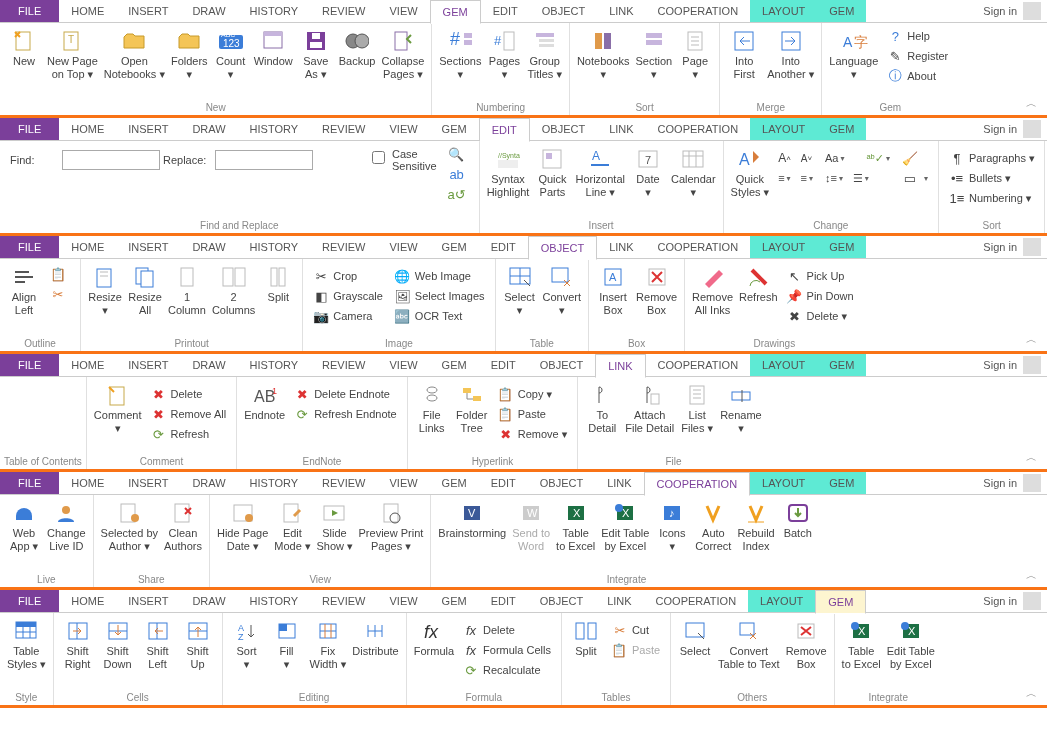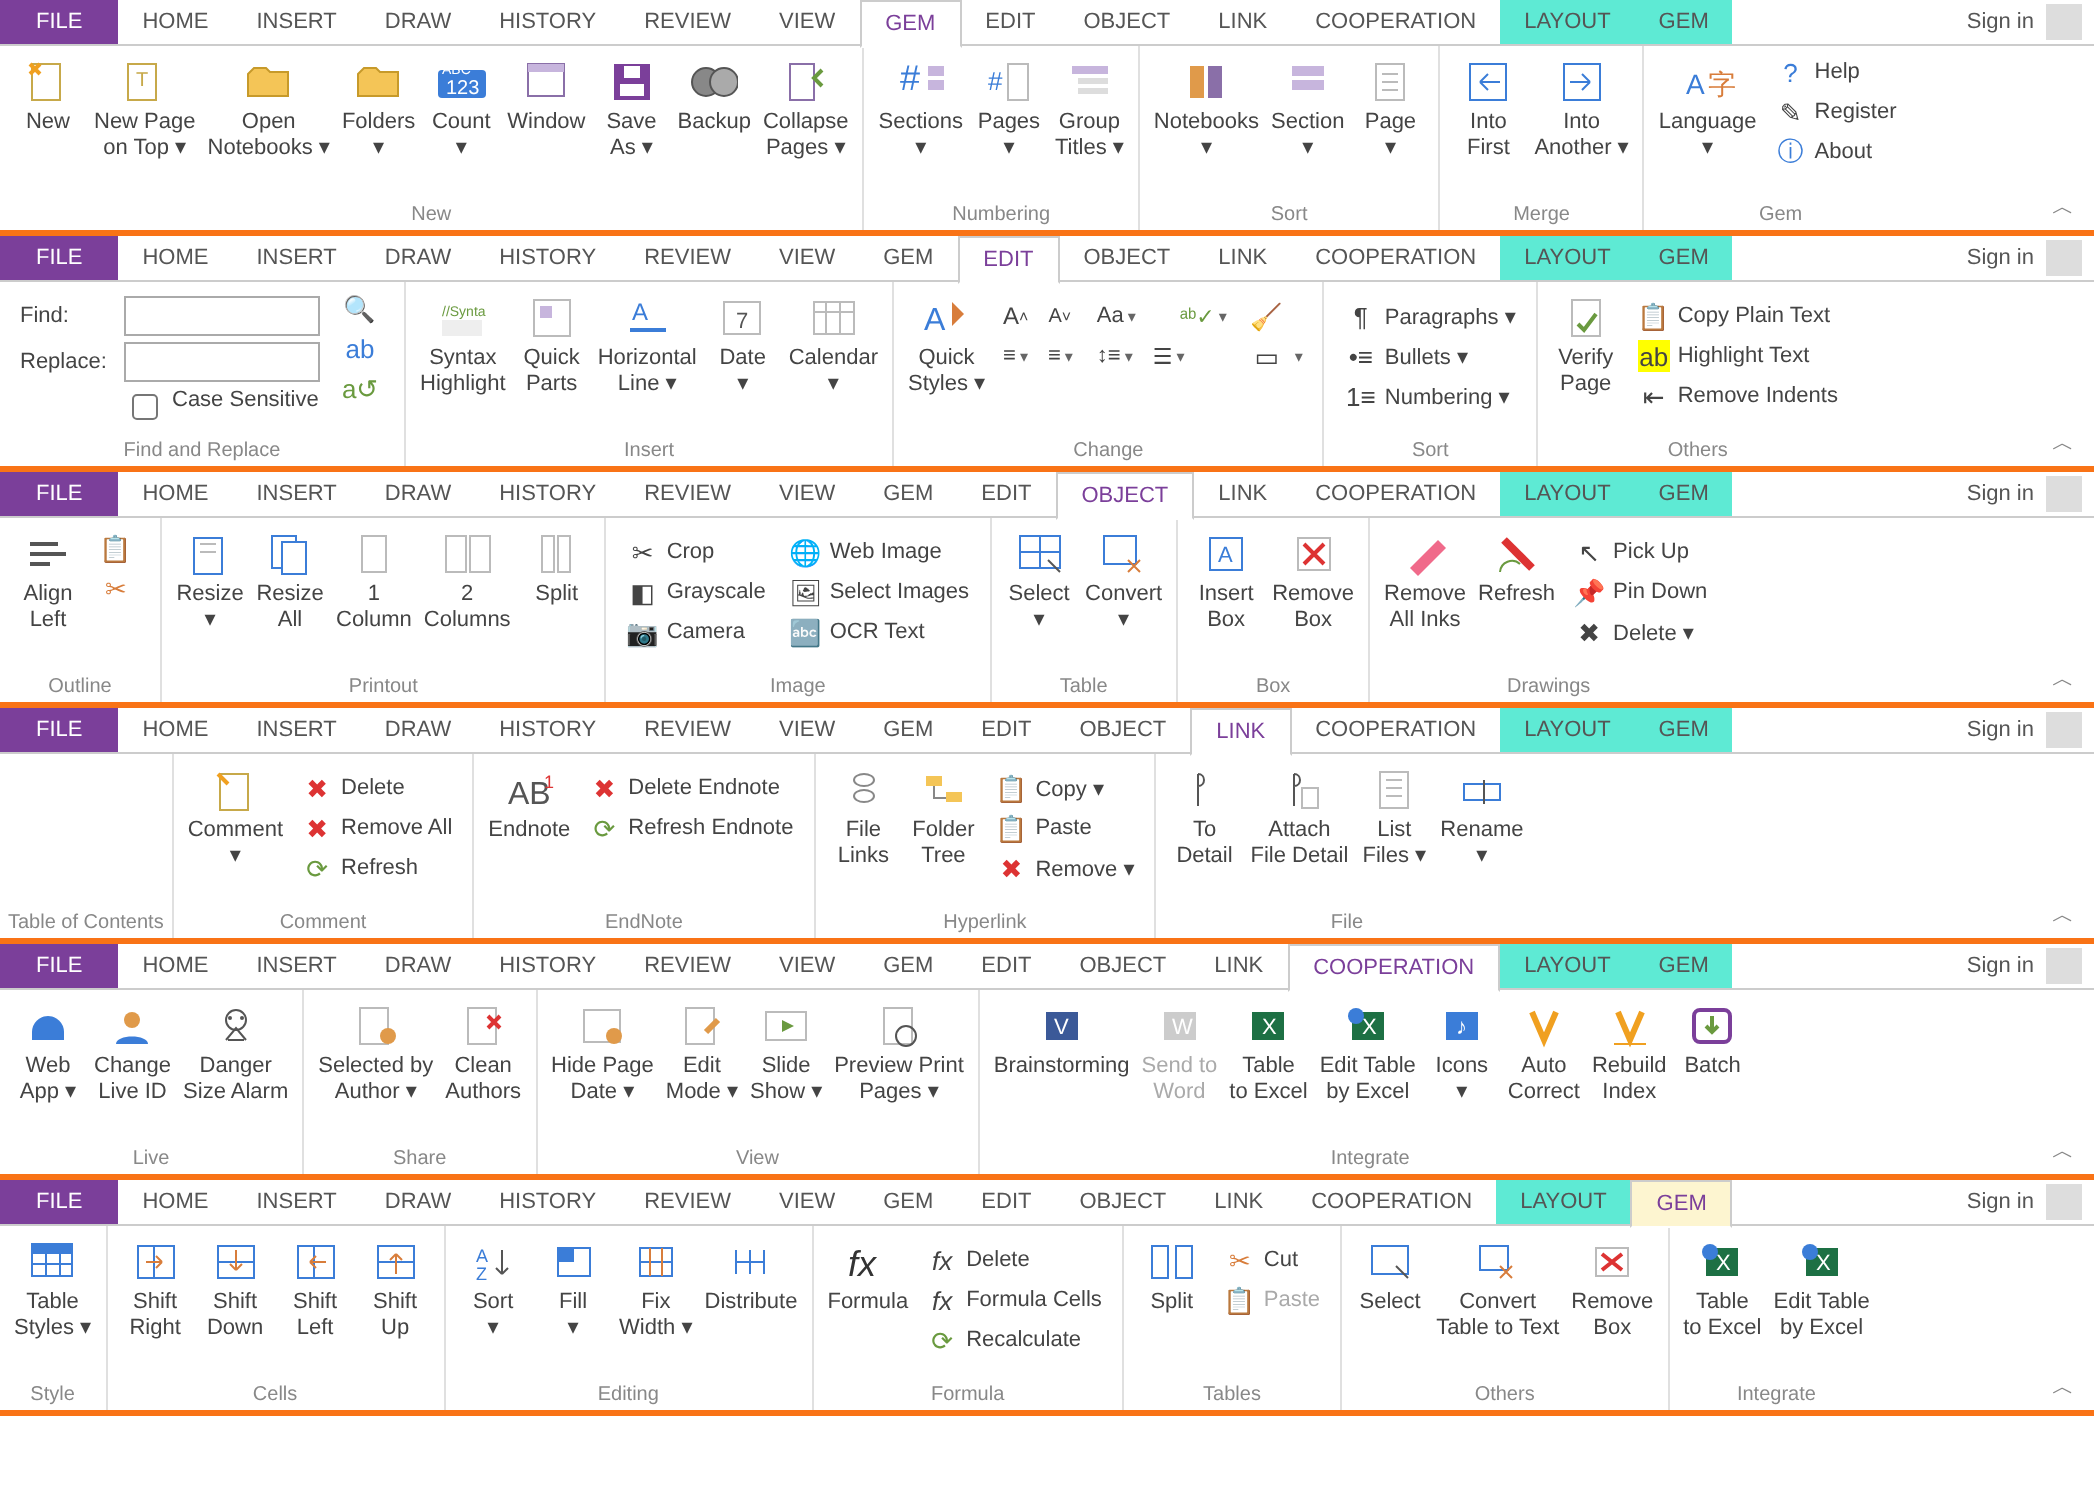--- a/index.html
+++ b/index.html
@@ -18,21 +18,21 @@
 .grplabel{text-align:center;color:#888;font-size:10px;padding:2px 0;margin-top:auto}
 .row{display:flex;flex:1;align-items:flex-start;padding-top:3px}
 .btn{display:flex;flex-direction:column;align-items:center;justify-content:flex-start;padding:2px 3px;text-align:center;line-height:1.15;cursor:pointer;min-width:34px}
 .btn .ic{width:28px;height:26px;display:flex;align-items:center;justify-content:center;font-size:20px;margin-bottom:1px}
 .btn .lab{white-space:pre;font-size:11px}
 .sm{display:flex;align-items:center;padding:1px 4px;cursor:pointer;white-space:nowrap;min-height:18px}
 .sm .ic{width:16px;height:16px;display:flex;align-items:center;justify-content:center;margin-right:4px;font-size:13px}
 .col{display:flex;flex-direction:column;gap:0px;padding:0 2px}
 .dd::after{content:"▾";font-size:8px;color:#666;margin-left:2px}
 .collapse{margin-left:auto;color:#888;font-size:11px;padding:4px 10px;cursor:pointer;align-self:flex-end}
-.findbox{display:flex;flex-direction:column;padding:4px 6px;gap:3px}
+.findbox{display:flex;flex-direction:row;padding:4px 6px;gap:3px}
 .findrow{display:flex;align-items:center;gap:4px}
 .findrow label{width:48px}
 .findrow input[type=text]{width:92px;height:16px;border:1px solid #aaa;font-size:11px}
 .chk{display:flex;align-items:flex-start;gap:4px;margin-left:52px}
 svg{display:block}
 </style>
 </head>
 <body>
 
 <div class="rib">
@@ -936,32 +936,20 @@
   <div class="btn">
             <div class="ic">
               <svg width="24" height="22">
                 <circle cx="12" cy="8" r="4" fill="#e09a4a"></circle>
                 <path d="M4 20c0-5 16-5 16 0" fill="#3b7dd8"></path>
               </svg>
             </div>
             <div class="lab">Change
 Live ID</div>
           </div>
-  <div class="btn">
-            <div class="ic">
-              <svg width="24" height="22">
-                <circle cx="12" cy="8" r="5" fill="#fff" stroke="#555"></circle>
-                <circle cx="9" cy="7" r="1" fill="#555"></circle>
-                <circle cx="15" cy="7" r="1" fill="#555"></circle>
-                <path d="M7 18l5-6 5 6M8 18h8" stroke="#555" fill="none"></path>
-              </svg>
-            </div>
-            <div class="lab">Danger
-Size Alarm</div>
-          </div>
  </div>
         <div class="grplabel">Live</div>
       </div>
 
  <div class="grp">
         <div class="row">
   <div class="btn">
             <div class="ic">
               <svg width="24" height="22">
                 <rect x="4" y="2" width="14" height="18" fill="#fff" stroke="#bbb"></rect>

